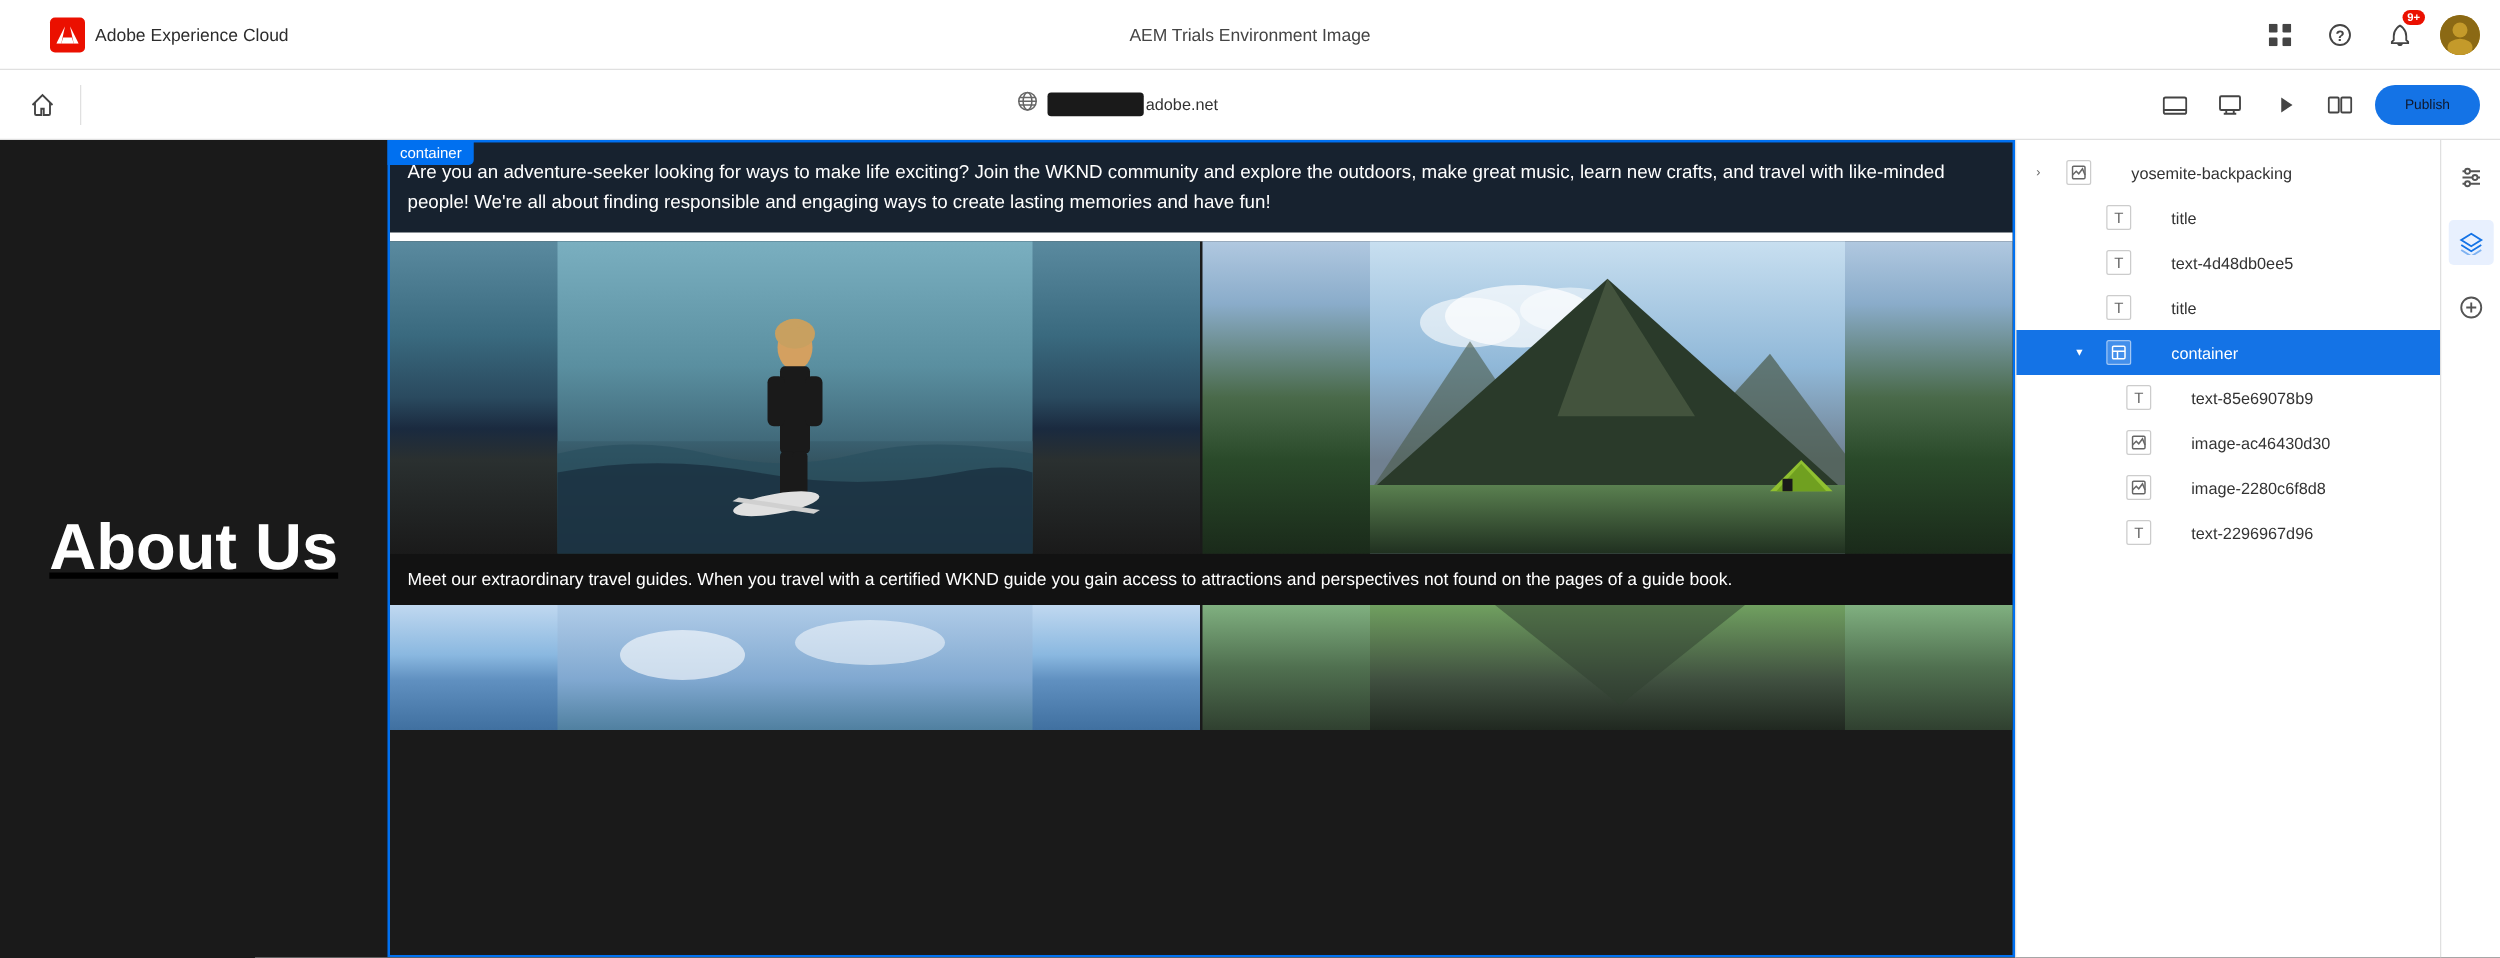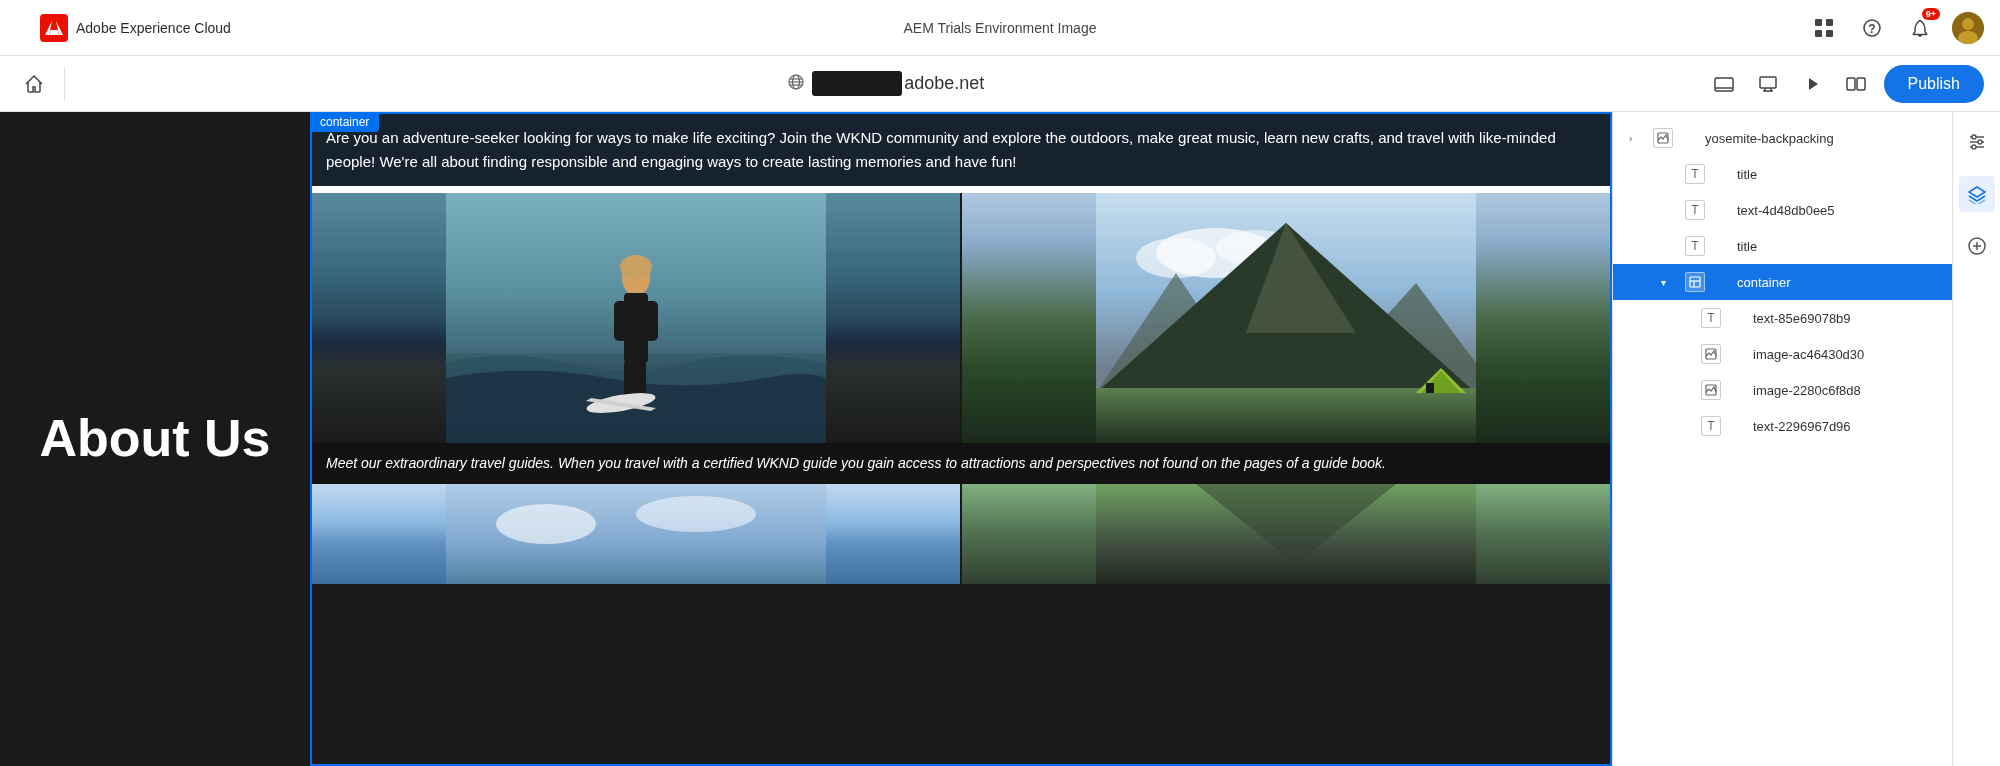--- a/index.html
+++ b/index.html
@@ -118,43 +118,43 @@
       flex: 1;
       justify-content: center;
     }
     .globe-icon {
       color: #666;
       font-size: 16px;
     }
     .url-display {
       display: flex;
       align-items: center;
-      font-size: 18px;
+      font-size: 13px;
       color: #333;
     }
     .url-masked {
       background: #1a1a1a;
       color: transparent;
       border-radius: 3px;
       padding: 2px 20px;
       margin-right: 2px;
     }
     .toolbar-right-icons {
       display: flex;
       align-items: center;
       gap: 12px;
       margin-left: auto;
     }
     .publish-btn {
       background: #1473e6;
-      color: #ffffff;
+      color: #0f172a;
       border: none;
       border-radius: 20px;
       padding: 10px 24px;
-      font-size: 16px;
+      font-size: 11px;
       font-weight: 500;
       cursor: pointer;
     }
 
     
     .main-area {
       display: flex;
       height: calc(766px - 112px);
     }
 
@@ -169,20 +169,21 @@
       display: flex;
       height: 100%;
     }
     .about-us-title {
       width: 310px;
       display: flex;
       align-items: center;
       justify-content: center;
       background: #1a1a1a;
       padding: 20px;
+      text-decoration: underline;
     }
     .about-us-title h1 {
       color: white;
       font-size: 52px;
       font-weight: bold;
       line-height: 1.1;
     }
     .content-container {
       flex: 1;
       background: #1a1a1a;
@@ -229,21 +230,20 @@
     .mountain-bg {
       background: linear-gradient(180deg, #b0c8e0 0%, #8aacca 20%, #4a6a4a 50%, #2a4a2a 70%, #1a2a1a 100%);
       position: relative;
     }
     .caption-text {
       color: white;
       font-size: 14px;
       line-height: 1.5;
       padding: 10px 14px;
       background: rgba(0,0,0,0.3);
-      font-style: italic;
     }
     .bottom-images-row {
       display: flex;
       height: 100px;
       gap: 2px;
     }
     .sky-bg {
       background: linear-gradient(180deg, #c0d8f0 0%, #8ab8e0 40%, #6090c0 60%, #4070a0 100%);
     }
     .green-bg {

